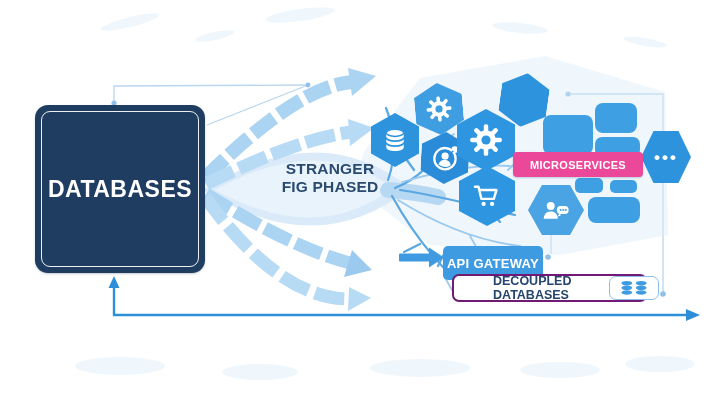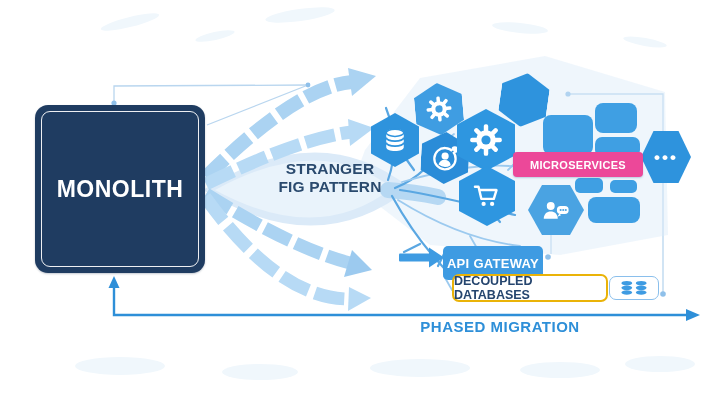--- a/index.html
+++ b/index.html
@@ -36,23 +36,23 @@
   .bar-label{
     position:absolute;display:flex;align-items:center;justify-content:center;
     color:#fff;font-weight:bold;z-index:4;
   }
   .microservices{left:513px;top:152px;width:130px;height:25px;background:#ec4899;
     border-radius:4px;font-size:11px;letter-spacing:.3px;box-shadow:0 1px 2px rgba(30,80,140,.25);}
   .api-gateway{left:443px;top:246px;width:100px;height:34px;background:#3e9be2;
     border-radius:5px;font-size:13px;letter-spacing:.3px;}
   .decoupled{
     position:absolute;left:452px;top:274px;width:152px;height:24px;z-index:4;
-    background:#fff;border:2px solid #eab308;border-radius:7px;
+    background:#fff;border:2px solid #701a75;border-radius:7px;
     display:flex;align-items:center;justify-content:center;
-    color:#25456e;font-weight:bold;font-size:12.5px;
+    color:#25456e;font-weight:bold;font-size:12.5px;padding-left:39px;
   }
   .db-box{
     position:absolute;left:609px;top:276px;width:48px;height:22px;z-index:4;
     background:#fff;border:1.5px solid #8abfec;border-radius:7px;
     display:flex;align-items:center;justify-content:center;
   }
   .pattern-label{
     position:absolute;left:260px;top:160px;width:140px;z-index:4;
     text-align:center;color:#2a4a6e;font-weight:bold;font-size:15.5px;line-height:18px;
     letter-spacing:.2px;
@@ -142,26 +142,26 @@
     <polygon points="700,315 686,309 686,321" fill="#2e8fd8"></polygon>
 
     <g fill="#3e9be2">
       <rect x="399" y="253.5" width="31" height="8" rx="1"></rect>
       <polygon points="429,247.5 429,267.5 444,257.5"></polygon>
     </g>
   </svg>
 
   <div class="monolith">
     <div class="monolith-inner"></div>
-    <div class="monolith-label">MONOLITH</div>
+    <div class="monolith-label">DATABASES</div>
   </div>
 
   <div class="pattern-label">
     <div>STRANGER</div>
-    <div>FIG PATTERN</div>
+    <div>FIG PHASED</div>
   </div>
 
   <div class="chip" style="left:543px;top:115px;width:50px;height:40px"></div>
   <div class="chip" style="left:595px;top:103px;width:42px;height:30px"></div>
   <div class="chip" style="left:595px;top:137px;width:45px;height:20px;border-radius:7px"></div>
   <div class="chip" style="left:575px;top:178px;width:28px;height:15px;border-radius:5px"></div>
   <div class="chip" style="left:610px;top:180px;width:27px;height:13px;border-radius:5px"></div>
   <div class="chip" style="left:588px;top:197px;width:52px;height:26px"></div>
 
   <div class="hex" style="left:371px;top:113px;width:48px;height:54px;background:#2e93dd">
@@ -252,15 +252,14 @@
         <ellipse cx="12" cy="4.6" rx="6" ry="2.5"></ellipse>
         <ellipse cx="12" cy="9.8" rx="6" ry="2.5"></ellipse>
         <ellipse cx="12" cy="15" rx="6" ry="2.5"></ellipse>
         <ellipse cx="28" cy="4.6" rx="6" ry="2.5"></ellipse>
         <ellipse cx="28" cy="9.8" rx="6" ry="2.5"></ellipse>
         <ellipse cx="28" cy="15" rx="6" ry="2.5"></ellipse>
       </g>
     </svg>
   </div>
 
-  <div class="phased-label">PHASED MIGRATION</div>
 
 </div>
 
 </body></html>

